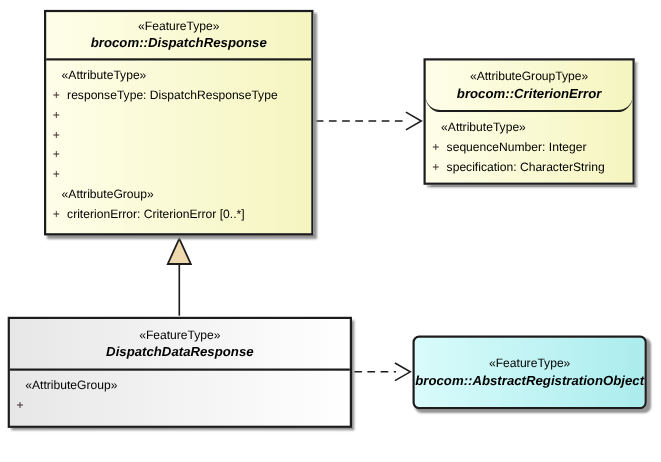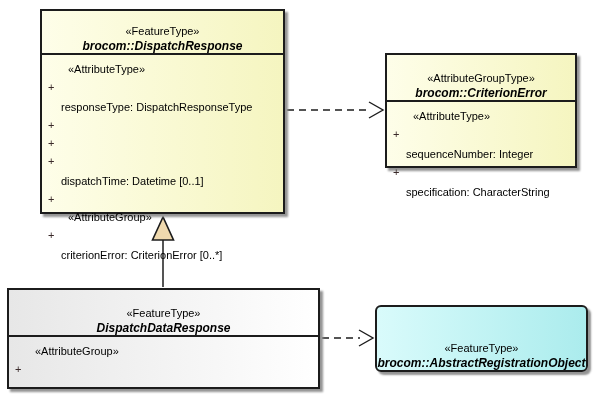--- a/index.html
+++ b/index.html
@@ -10,35 +10,35 @@
   .connectors{position:absolute;left:0;top:0;width:601px;height:420px;}
   .uml-box{
     position:absolute;box-sizing:border-box;border:2px solid #1c1c1c;
     box-shadow:3px 3px 2px #949494;
   }
   .fill-yellow{background:linear-gradient(to right,#fefee9,#f5f5c0);}
   .fill-gray{background:linear-gradient(to right,#e7e7e7,#ffffff);}
   .fill-cyan{background:linear-gradient(to right,#d9fbfb,#abeced);border-radius:6px;}
   .hdr{
     box-sizing:border-box;display:flex;flex-direction:column;align-items:center;
-    justify-content:flex-end;border-bottom:2px solid #1c1c1c;gap:3px;
+    justify-content:center;border-bottom:2px solid #1c1c1c;gap:3px;
   }
   .hdr.no-divider{border-bottom:none;}
   .stereo{font-size:11px;line-height:12px;}
   .cname{font-size:12px;line-height:13px;font-weight:bold;font-style:italic;}
   .cname.italic{font-style:italic;}
   .body{box-sizing:border-box;padding-top:5px;font-size:11px;}
-  .sect-head{padding-left:26px;line-height:18px;}
+  .sect-head{padding-left:14px;line-height:18px;}
   .attr-row{display:flex;line-height:18px;}
   .vis{width:13px;padding-left:6px;flex:0 0 auto;color:#3a2a2a;}
-  .atxt{white-space:nowrap;margin-top:20px;}
+  .atxt{white-space:nowrap;}
   #box-dispatch-response{left:40px;top:9px;width:245px;height:205px;}
   #box-dispatch-response .hdr{height:44px;}
   #box-criterion-error{left:385px;top:53px;width:192px;height:115px;}
-  #box-criterion-error .hdr{height:47px;}
+  #box-criterion-error .hdr{height:47px;border-radius:14px;}
   #box-dispatch-data-response{left:7px;top:288px;width:313px;height:101px;}
   #box-dispatch-data-response .hdr{height:47px;}
   #box-abstract-registration-object{left:375px;top:305px;width:213px;height:67px;}
   #box-abstract-registration-object .hdr{height:100%;}
 </style>
 </head>
 <body>
 
 <div class="canvas">
 
@@ -72,21 +72,20 @@
         <span class="atxt">responseType: DispatchResponseType</span>
       </div>
       <div class="attr-row">
         <span class="vis">+</span>
       </div>
       <div class="attr-row">
         <span class="vis">+</span>
       </div>
       <div class="attr-row">
         <span class="vis">+</span>
-        <span class="atxt">dispatchTime: Datetime [0..1]</span>
       </div>
       <div class="attr-row">
         <span class="vis">+</span>
       </div>
       <div class="sect-head">«AttributeGroup»</div>
       <div class="attr-row">
         <span class="vis">+</span>
         <span class="atxt">criterionError: CriterionError [0..*]</span>
       </div>
     </div>

